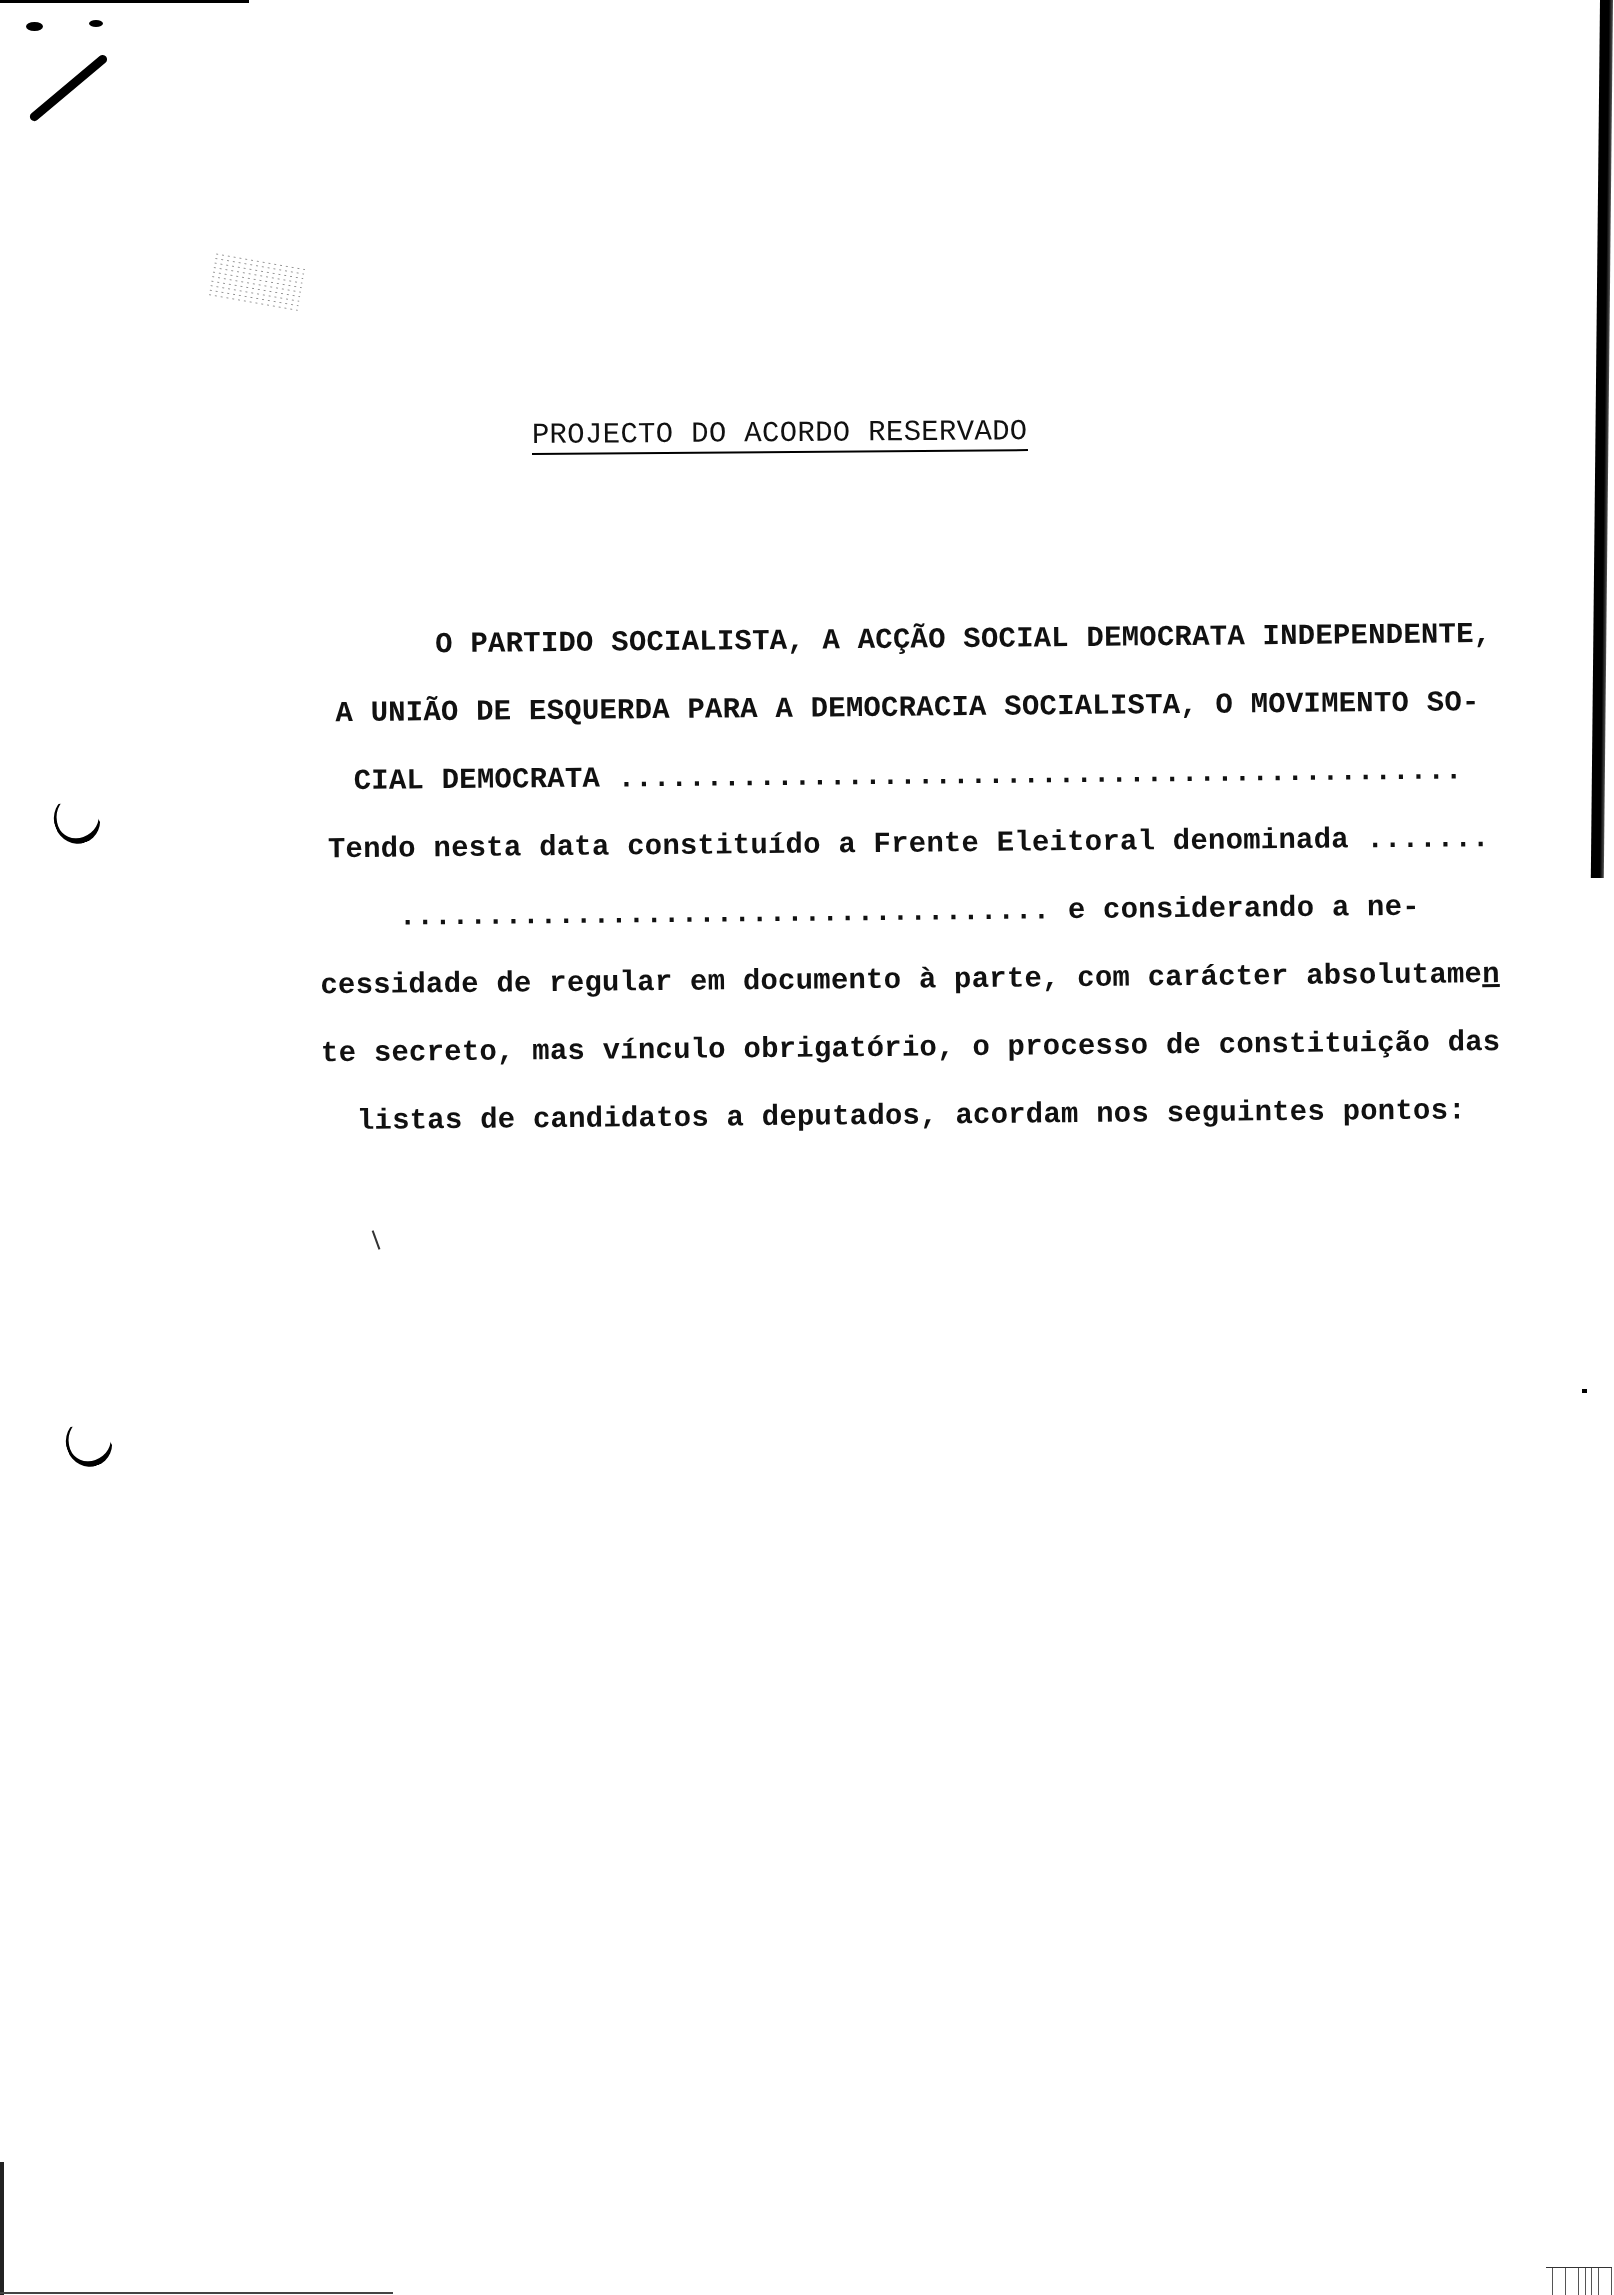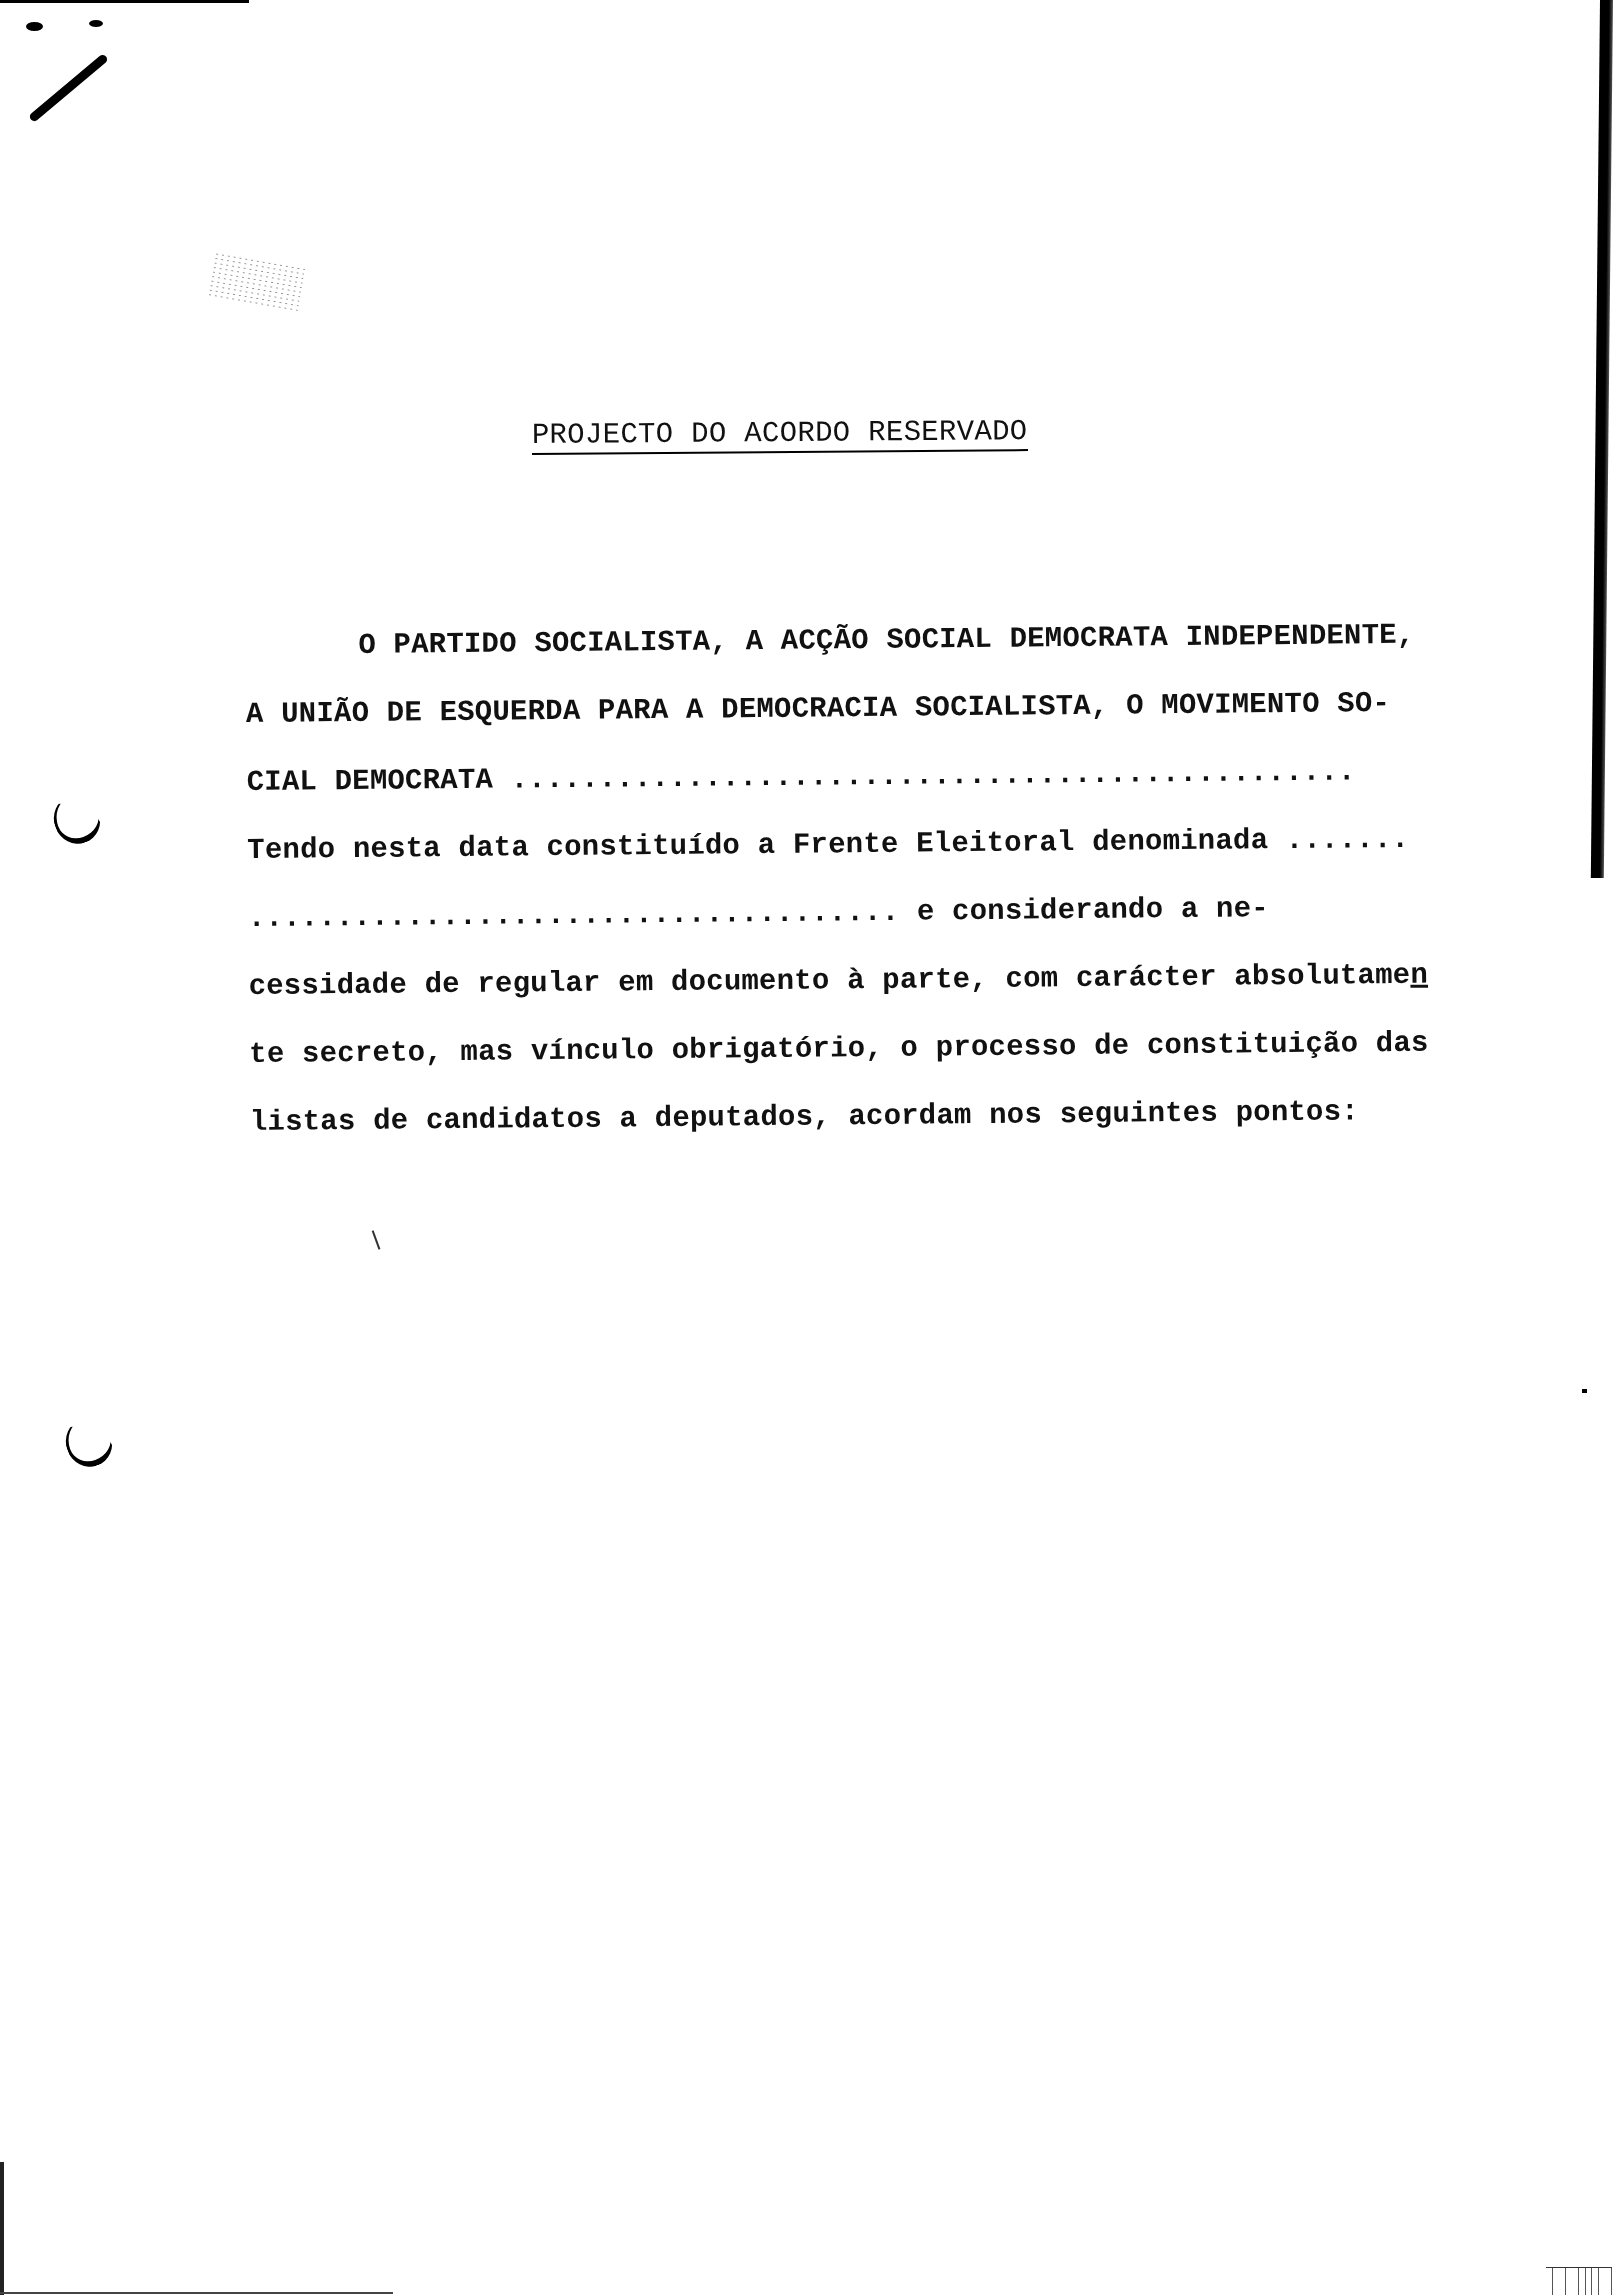--- a/index.html
+++ b/index.html
@@ -13,20 +13,21 @@
       position: relative;
       overflow: hidden;
       font-family: "Liberation Mono", "DejaVu Sans Mono", monospace;
       color: #111111;
     }
     .page {
       position: absolute;
       left: 0; top: 0;
       width: 1614px; height: 2295px;
       background: #ffffff;
+      text-align: center;
     }
     
     .top-edge {
       position: absolute; left: 0; top: 0;
       width: 249px; height: 2.6px;
       background: #000;
     }
     .right-edge {
       position: absolute; right: 1.3px; top: 0;
       width: 13px; height: 878px;

